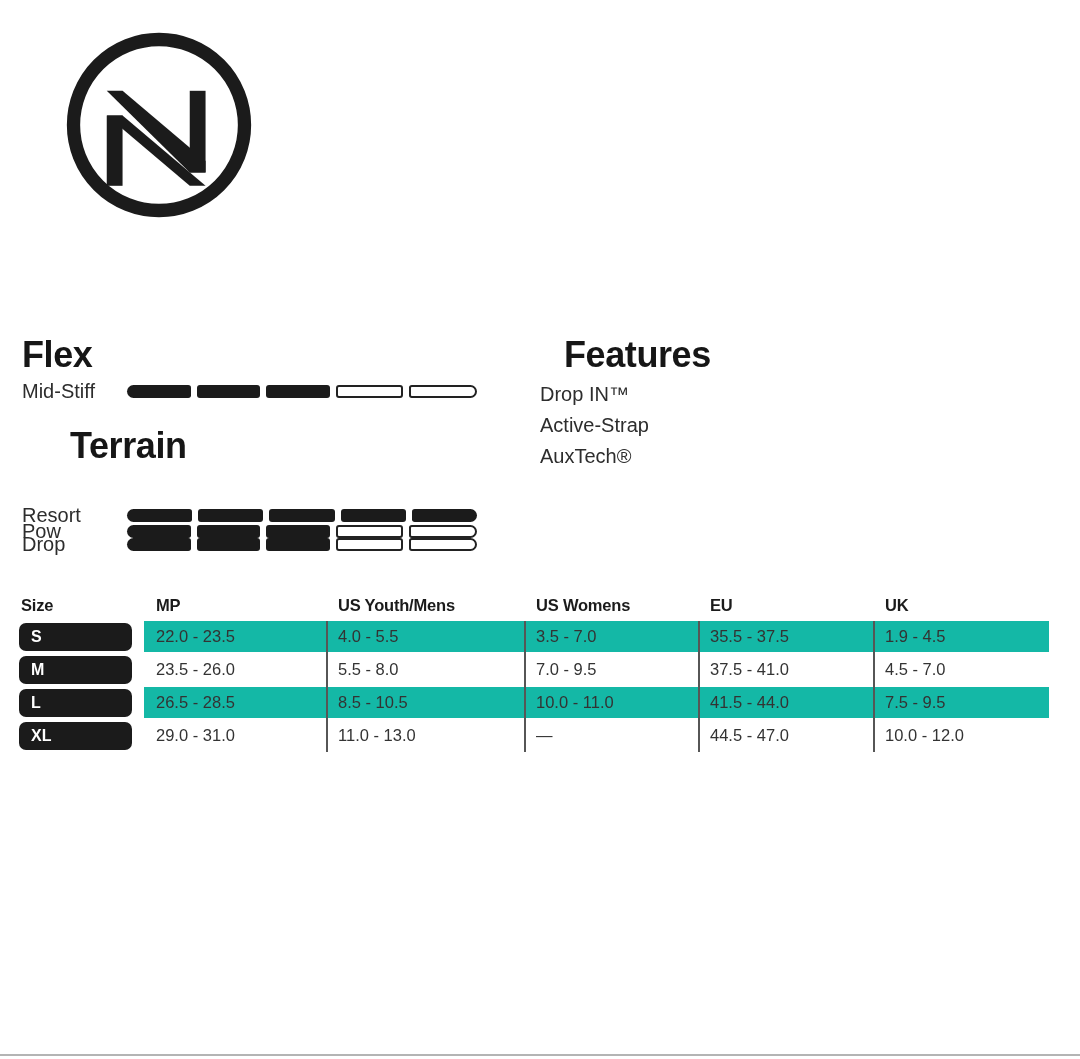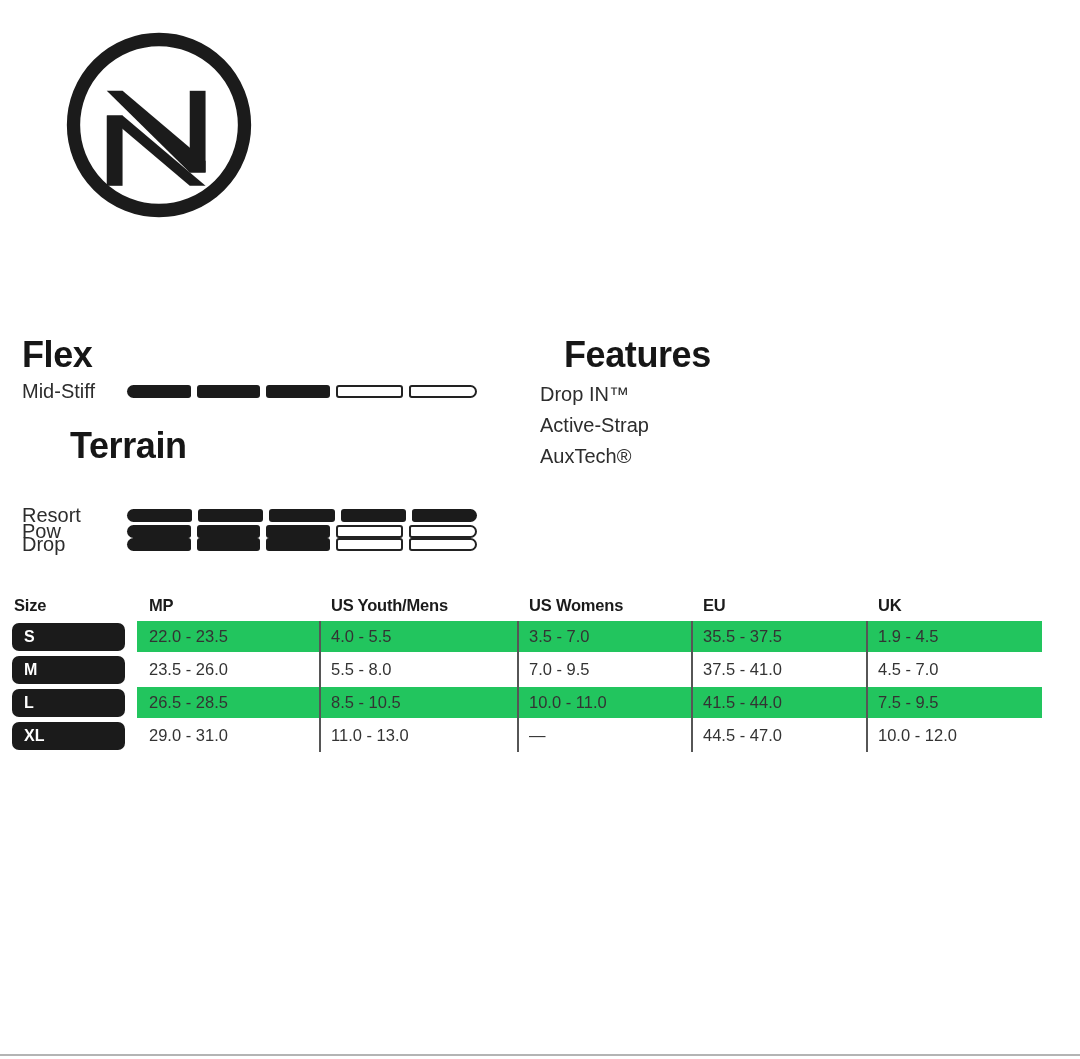--- a/index.html
+++ b/index.html
@@ -36,38 +36,38 @@
   .seg-empty { background: #ffffff; border: 2px solid #222222; }
   .bar .seg:first-child { border-radius: 7px 3px 3px 7px; }
   .bar .seg:last-child  { border-radius: 3px 7px 7px 3px; }
 
   .features-list {
     position: absolute; left: 540px; top: 379px;
     font-size: 20px; line-height: 31px; color: #2d2d2d;
   }
 
   
-  .size-table { position: absolute; left: 12px; top: 590px; width: 1030px; }
+  .size-table { position: absolute; left: 19px; top: 590px; width: 1030px; }
   .tgrid {
     display: grid;
     grid-template-columns: 125px 182px 198px 174px 175px 176px;
     align-items: center;
   }
   .thead { height: 31px; }
   .thead .hcell {
     font-size: 16.5px; font-weight: bold; color: #1b1b1b;
     padding-left: 12px; letter-spacing: -0.2px;
   }
   .thead .hcell:first-child { padding-left: 2px; }
   .trow { height: 31px; margin-bottom: 2px; }
   .cell {
     height: 31px; display: flex; align-items: center;
     font-size: 16.5px; color: #333333; padding-left: 12px;
   }
-  .trow.alt .cell { background: #22c55e; }
+  .trow.alt .cell { background: #14b8a6; }
   .badge-wrap { height: 31px; display: flex; align-items: center; background: #ffffff; }
   .size-badge {
     width: 113px; height: 28px; background: #1b1b1b; border-radius: 7px;
     color: #ffffff; font-weight: bold; font-size: 16px;
     display: flex; align-items: center; padding-left: 12px;
   }
   .dividers { position: absolute; left: 0; top: 31px; width: 1030px; height: 131px; pointer-events: none; }
   .vline { position: absolute; top: 0; width: 1.5px; height: 131px; background: #565656; }
 
   .bottom-rule { position: absolute; left: 0; top: 1054px; width: 1080px; height: 2px; background: #b4b4b4; }

